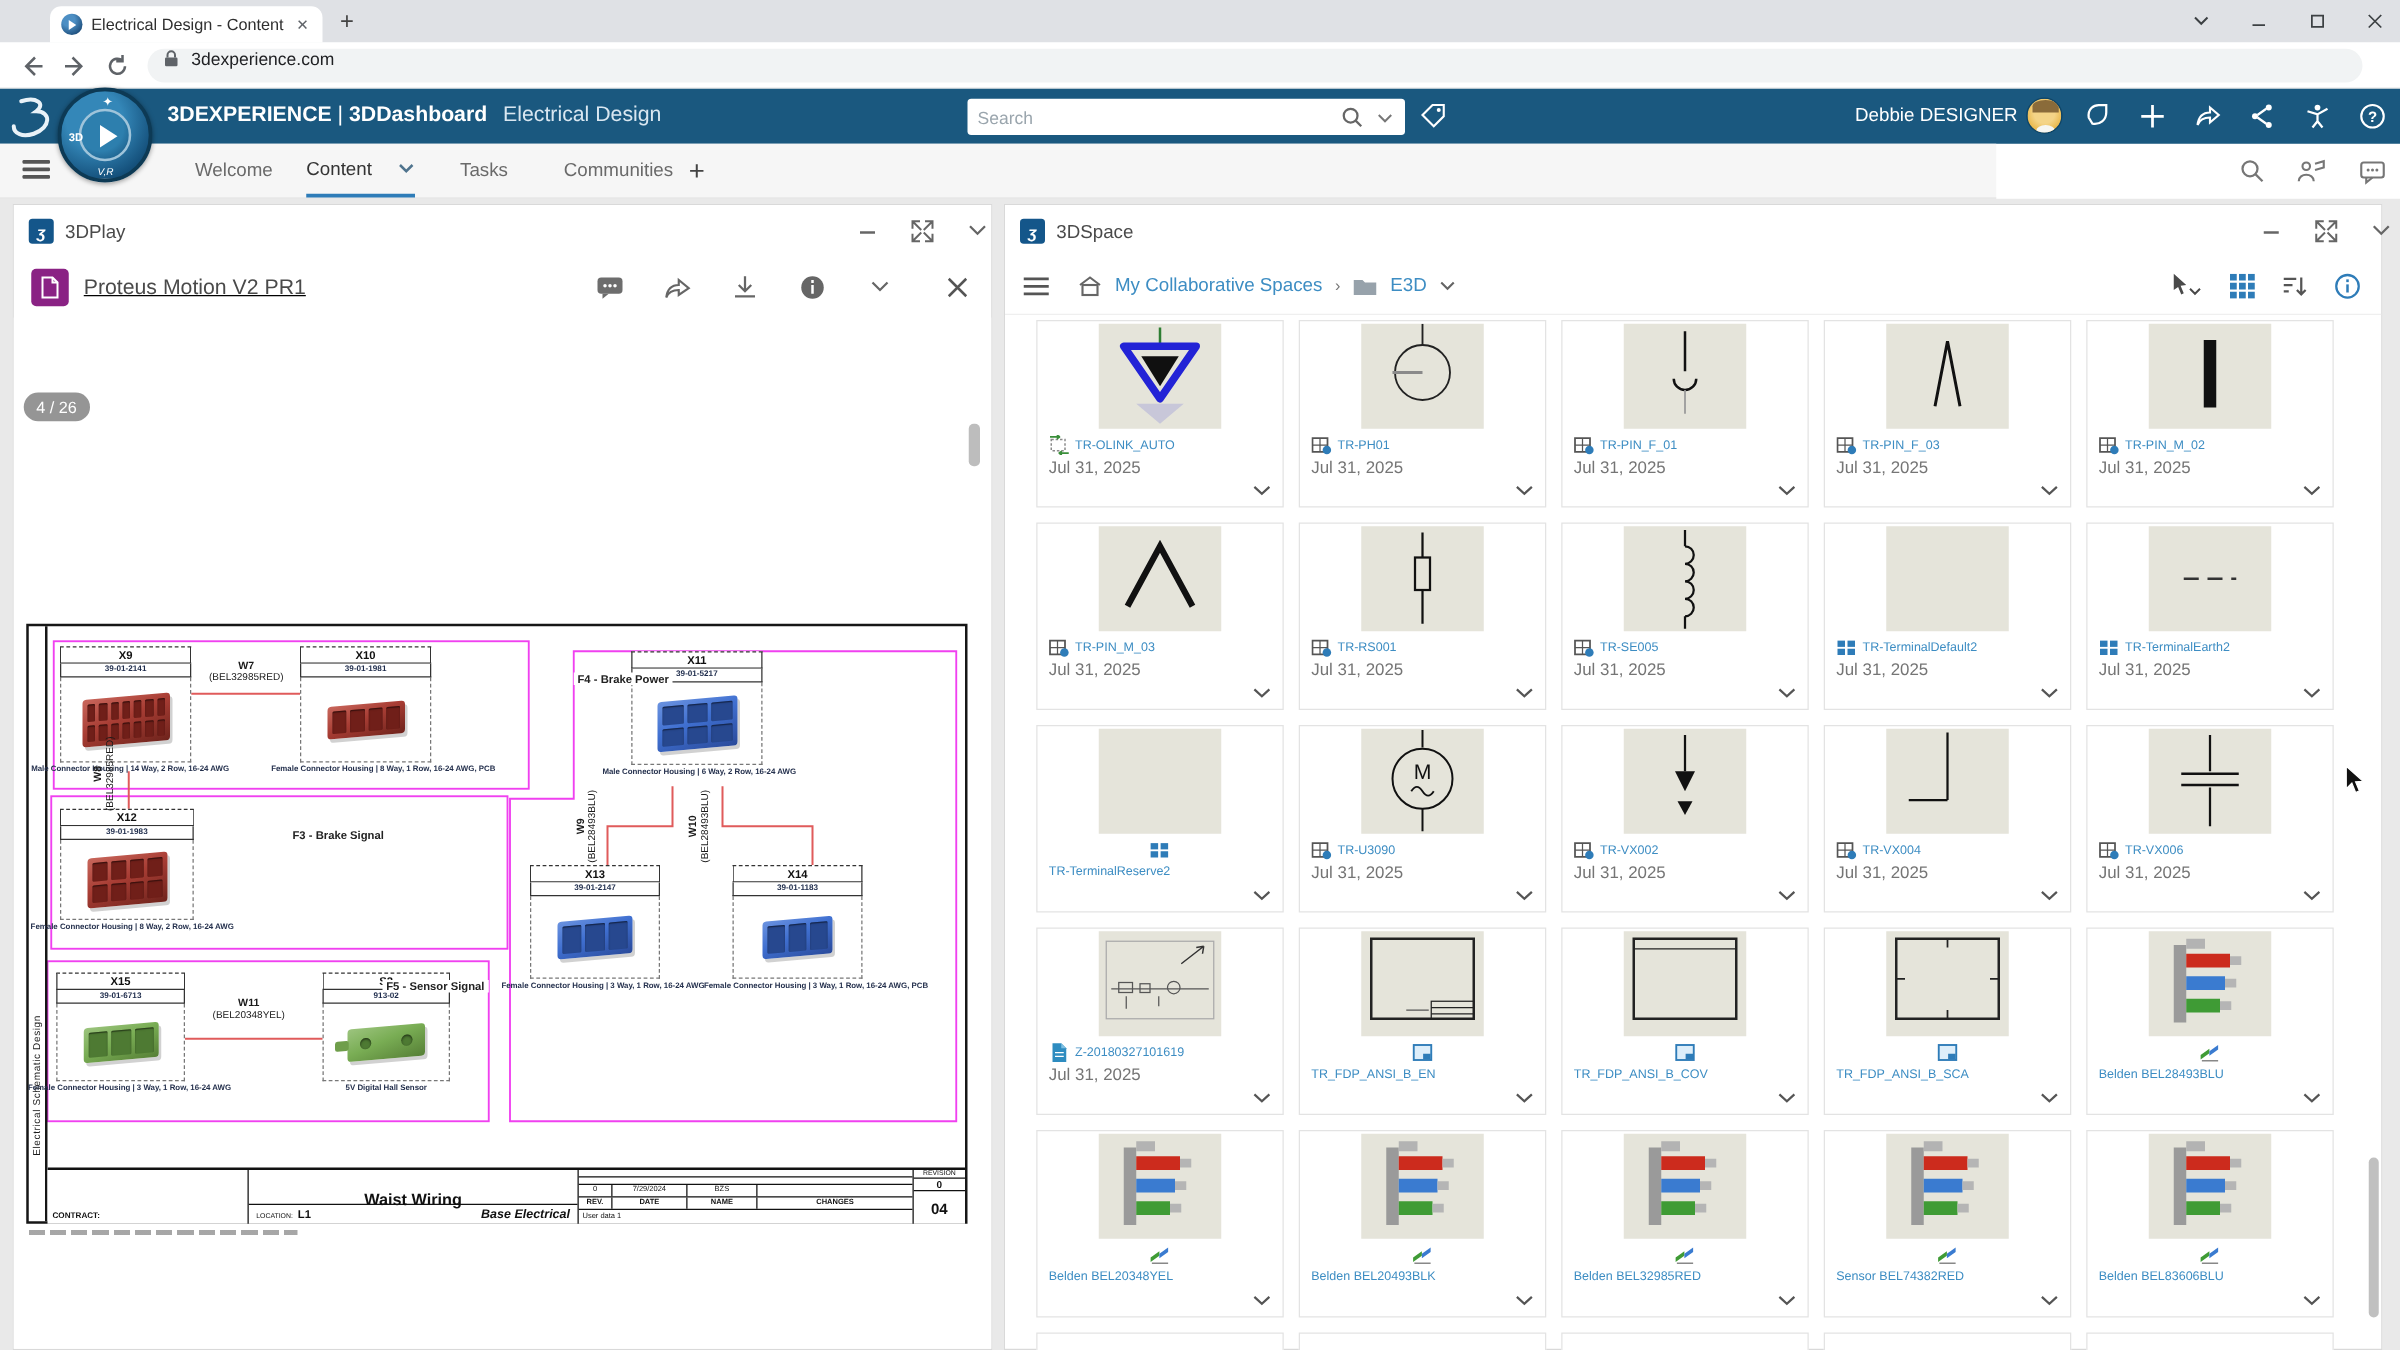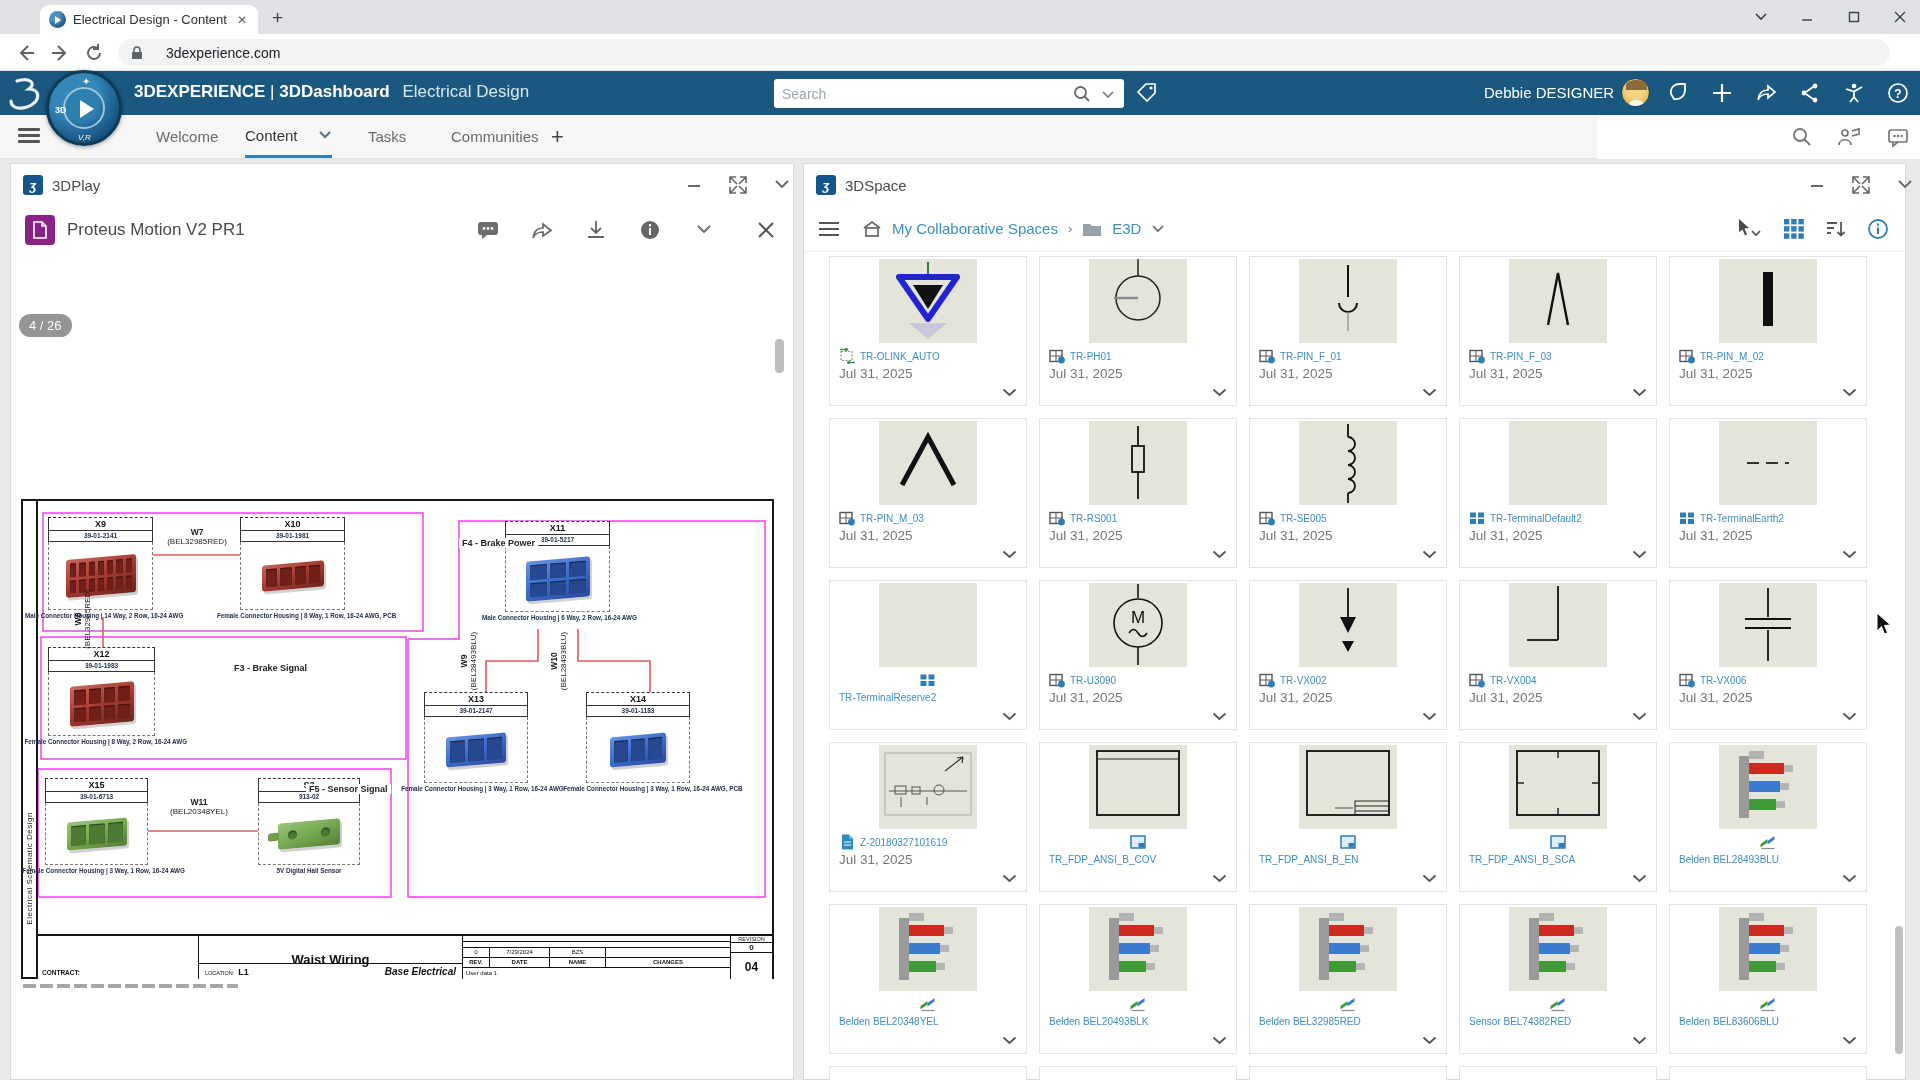--- a/index.html
+++ b/index.html
@@ -15,21 +15,21 @@
     background:radial-gradient(circle at 35% 30%, #4d8fc4 0 30%, #123f6b 90%); position:relative; flex:none;}
   #tab .fav::after { content:""; position:absolute; left:6px; top:4.5px; border-left:6px solid #fff;
     border-top:4px solid transparent; border-bottom:4px solid transparent; }
   #tab .t { font-size:13px; color:#2f2f2f; white-space:nowrap; overflow:hidden; flex:1; }
   #tab .x { font-size:12px; color:#5f6368; padding:0 2px; }
   #newtab { position:absolute; left:272px; top:8px; font-size:19px; color:#444; line-height:20px;}
   .winbtn { position:absolute; top:8px; width:18px; height:18px; display:flex; align-items:center; justify-content:center; color:#3c4043;}
   #addressbar { position:absolute; left:0; top:34px; width:1920px; height:37px; background:#fff; border-bottom:1px solid #e4e4e4;}
   .navbtn { position:absolute; top:7px; width:24px; height:24px; }
   #urlpill { position:absolute; left:118px; top:5px; width:1772px; height:27px; background:#f1f3f4;
-    border-radius:14px; display:flex; align-items:center; padding:0 12px; gap:22px;}
+    border-radius:14px; display:flex; padding:0 12px; gap:9px;}
   #urlpill .url { font-size:14px; color:#202124; }
   #menu3 { position:absolute; left:1904px; top:44px; }
 
   
   #topbar { position:absolute; left:0; top:71px; width:1920px; height:44px; background:#1a587f; color:#fff; }
   #brand { position:absolute; left:134px; top:11px; font-size:17px; white-space:nowrap; }
   #brand b { font-weight:bold; }
   #brand .app { color:#d9e7f1; font-weight:normal; margin-left:8px; }
   #searchbox { position:absolute; left:774px; top:8px; width:350px; height:29px; background:#fff;
     border-radius:3px; display:flex; align-items:center; padding:0 8px; }
@@ -68,21 +68,21 @@
   .panel { position:absolute; top:4px; bottom:0; background:#fff; border:1px solid #d9d9d9; }
   #panel-play { left:10px; width:784px; }
   #panel-space { left:803px; width:1103px; }
   .phead { height:42px; display:flex; align-items:center; padding:0 12px; gap:9px; }
   .phead .applogo { width:20px; height:20px; background:#14568a; border-radius:3px; color:#fff; font-size:13px;
     font-style:italic; font-weight:bold; display:flex; align-items:center; justify-content:center;}
   .phead .ptitle { font-size:15px; color:#4a4a4a; flex:1; }
   .phico { width:26px; height:26px; display:flex; align-items:center; justify-content:center; margin-left:14px;}
 
   
-  #docrow { height:48px; display:flex; align-items:center; padding:0 14px; gap:12px; }
+  #docrow { height:48px; display:flex; align-items:center; padding:0 14px; gap:12px;text-decoration:underline; }
   #docicon { width:30px; height:30px; border-radius:4px; background:#8a2284; display:flex; align-items:center; justify-content:center;}
   #doctitle { font-size:17px; color:#4a4a4a; flex:1; }
   .docico { width:26px; height:26px; margin-left:16px; display:flex; align-items:center; justify-content:center;}
 
   #viewer { position:absolute; left:0; top:90px; right:0; bottom:0; background:#fff; overflow:hidden;}
   #pagebadge { position:absolute; left:8px; top:60px; background:rgba(130,130,130,.85); color:#fff;
     font-size:13px; padding:4px 10px; border-radius:12px; z-index:5;}
   #vscroll { position:absolute; left:764px; top:85px; width:9px; height:34px; background:#bdbdbd; border-radius:4px;}
 
   
@@ -1068,53 +1068,53 @@
           <div class="date">Jul 31, 2025</div>
           <svg class="chev" width="15" height="9">
   <path d="M1.5,1.5 L7.5,7 L13.5,1.5" stroke="#555" stroke-width="1.8" fill="none"></path>
           </svg>
         </div>
         <div class="tile wrapped">
           <div class="thumb">
             <div class="sym">
               <svg width="98" height="84" viewBox="0 0 98 84">
                 <rect x="8" y="6" width="82" height="64" stroke="#222" stroke-width="2" fill="none"></rect>
-    <line x1="8" y1="14" x2="90" y2="14" stroke="#222" stroke-width="1"></line>
-              </svg>
-            </div>
-          </div>
-          <div class="lblrow">
-            <svg class="ticon" width="17" height="16" viewBox="0 0 17 16">
-              <rect x="1.5" y="2" width="14" height="12" stroke="#2e7cb8" stroke-width="1.5" fill="#ddeefa"></rect>
-    <rect x="9" y="9" width="6" height="4.5" fill="#2e7cb8"></rect>
-            </svg>
-            <span class="lbl">TR_FDP_ANSI_B_COV</span>
-          </div>
-          <svg class="chev" width="15" height="9">
-  <path d="M1.5,1.5 L7.5,7 L13.5,1.5" stroke="#555" stroke-width="1.8" fill="none"></path>
-          </svg>
-        </div>
-        <div class="tile wrapped">
-          <div class="thumb">
-            <div class="sym">
-              <svg width="98" height="84" viewBox="0 0 98 84">
-                <rect x="8" y="6" width="82" height="64" stroke="#222" stroke-width="2" fill="none"></rect>
     <rect x="56" y="56" width="34" height="14" stroke="#222" stroke-width="1" fill="none"></rect>
     <line x1="56" y1="61" x2="90" y2="61" stroke="#222"></line>
                 <line x1="56" y1="66" x2="90" y2="66" stroke="#222"></line>
     <line x1="36" y1="63" x2="54" y2="63" stroke="#555"></line>
               </svg>
             </div>
           </div>
           <div class="lblrow">
             <svg class="ticon" width="17" height="16" viewBox="0 0 17 16">
               <rect x="1.5" y="2" width="14" height="12" stroke="#2e7cb8" stroke-width="1.5" fill="#ddeefa"></rect>
     <rect x="9" y="9" width="6" height="4.5" fill="#2e7cb8"></rect>
             </svg>
             <span class="lbl">TR_FDP_ANSI_B_EN</span>
+          </div>
+          <svg class="chev" width="15" height="9">
+  <path d="M1.5,1.5 L7.5,7 L13.5,1.5" stroke="#555" stroke-width="1.8" fill="none"></path>
+          </svg>
+        </div>
+        <div class="tile wrapped">
+          <div class="thumb">
+            <div class="sym">
+              <svg width="98" height="84" viewBox="0 0 98 84">
+                <rect x="8" y="6" width="82" height="64" stroke="#222" stroke-width="2" fill="none"></rect>
+    <line x1="8" y1="14" x2="90" y2="14" stroke="#222" stroke-width="1"></line>
+              </svg>
+            </div>
+          </div>
+          <div class="lblrow">
+            <svg class="ticon" width="17" height="16" viewBox="0 0 17 16">
+              <rect x="1.5" y="2" width="14" height="12" stroke="#2e7cb8" stroke-width="1.5" fill="#ddeefa"></rect>
+    <rect x="9" y="9" width="6" height="4.5" fill="#2e7cb8"></rect>
+            </svg>
+            <span class="lbl">TR_FDP_ANSI_B_COV</span>
           </div>
           <svg class="chev" width="15" height="9">
   <path d="M1.5,1.5 L7.5,7 L13.5,1.5" stroke="#555" stroke-width="1.8" fill="none"></path>
           </svg>
         </div>
         <div class="tile wrapped">
           <div class="thumb">
             <div class="sym">
               <svg width="98" height="84" viewBox="0 0 98 84">
                 <rect x="8" y="6" width="82" height="64" stroke="#222" stroke-width="2" fill="none"></rect>

